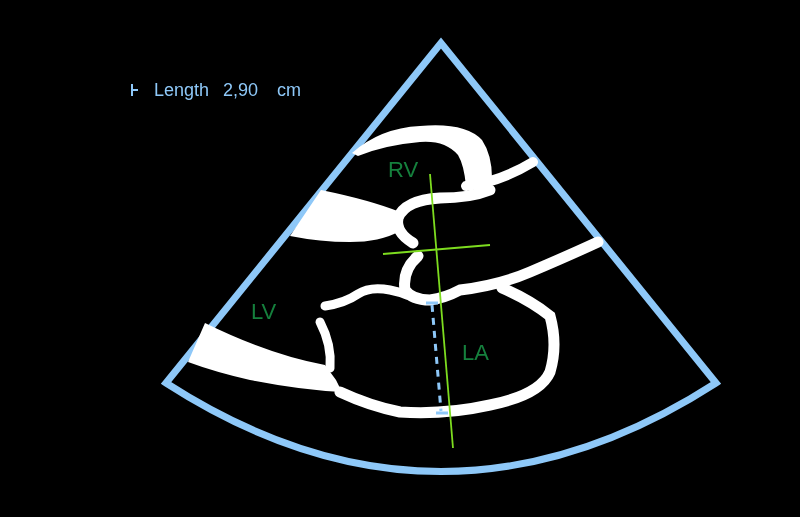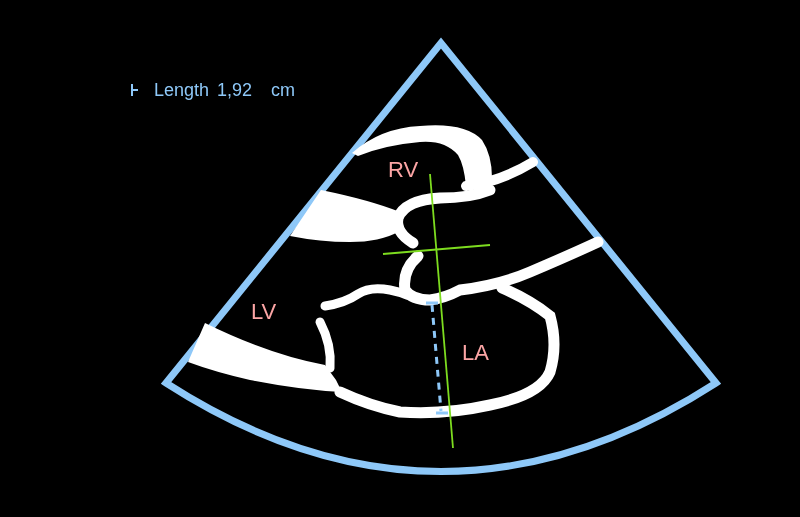--- a/index.html
+++ b/index.html
@@ -51,24 +51,24 @@
     }
     .measure-readout .caliper-icon::after {
       content: "";
       position: absolute;
       left: 1px;
       top: 6px;
       width: 7px;
       height: 2px;
       background: #8ec8f8;
     }
-    .measure-readout .label { margin-right: 8px; }
+    .measure-readout .label { margin-right: 14px; }
     .chamber-label {
       position: absolute;
-      color: #fca5a5;
+      color: #15803d;
       font-size: 22px;
       line-height: 22px;
       white-space: nowrap;
     }
   </style>
 </head>
 <body>
 
 <svg id="diagram" viewBox="0 0 800 517" xmlns="http://www.w3.org/2000/svg">
 
@@ -96,19 +96,19 @@
   <line x1="426" y1="303" x2="438" y2="303" stroke="#8ec8f8" stroke-width="3"></line>
   <line x1="436" y1="413" x2="448" y2="413" stroke="#8ec8f8" stroke-width="3"></line>
 
   <line x1="430" y1="174" x2="453" y2="448" stroke="#7ddc1f" stroke-width="1.8"></line>
   <line x1="383" y1="254" x2="490" y2="245" stroke="#7ddc1f" stroke-width="1.8"></line>
 </svg>
 
 <div class="measure-readout">
   <span class="caliper-icon"></span>
   <span class="label">Length</span>
-  <span>1,92</span>
+  <span>2,90</span>
   <span style="margin-left:19px">cm</span>
 </div>
 
 <div class="chamber-label" style="left:388px; top:159px;">RV</div>
 <div class="chamber-label" style="left:251px; top:301px;text-align:center;">LV</div>
 <div class="chamber-label" style="left:462px; top:342px;text-align:right;">LA</div>
 
 </body></html>

